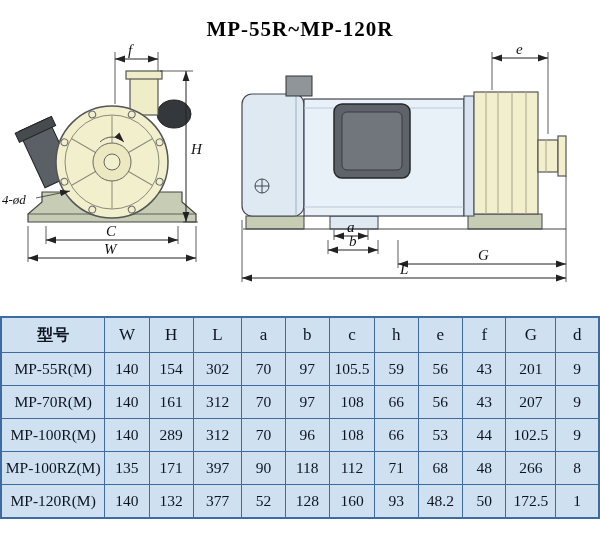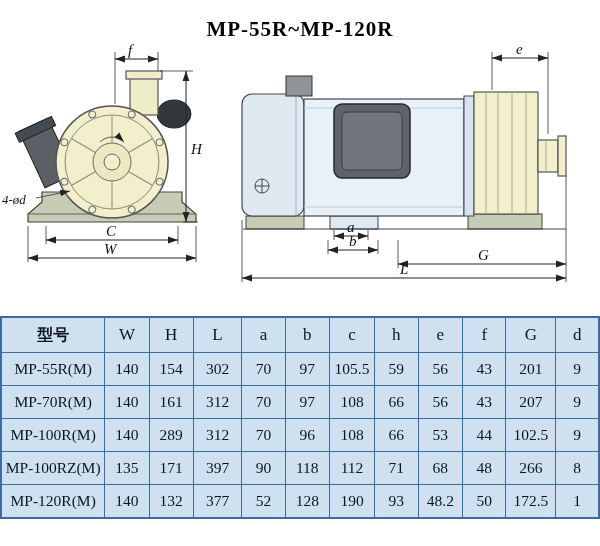--- a/index.html
+++ b/index.html
@@ -283,21 +283,21 @@
           <td>266</td>
           <td>8</td>
         </tr>
         <tr>
           <td>MP-120R(M)</td>
           <td>140</td>
           <td>132</td>
           <td>377</td>
           <td>52</td>
           <td>128</td>
-          <td>190</td>
+          <td>160</td>
           <td>93</td>
           <td>48.2</td>
           <td>50</td>
           <td>172.5</td>
           <td>1</td>
         </tr>
       </tbody>
   </table>
 
 </div>

